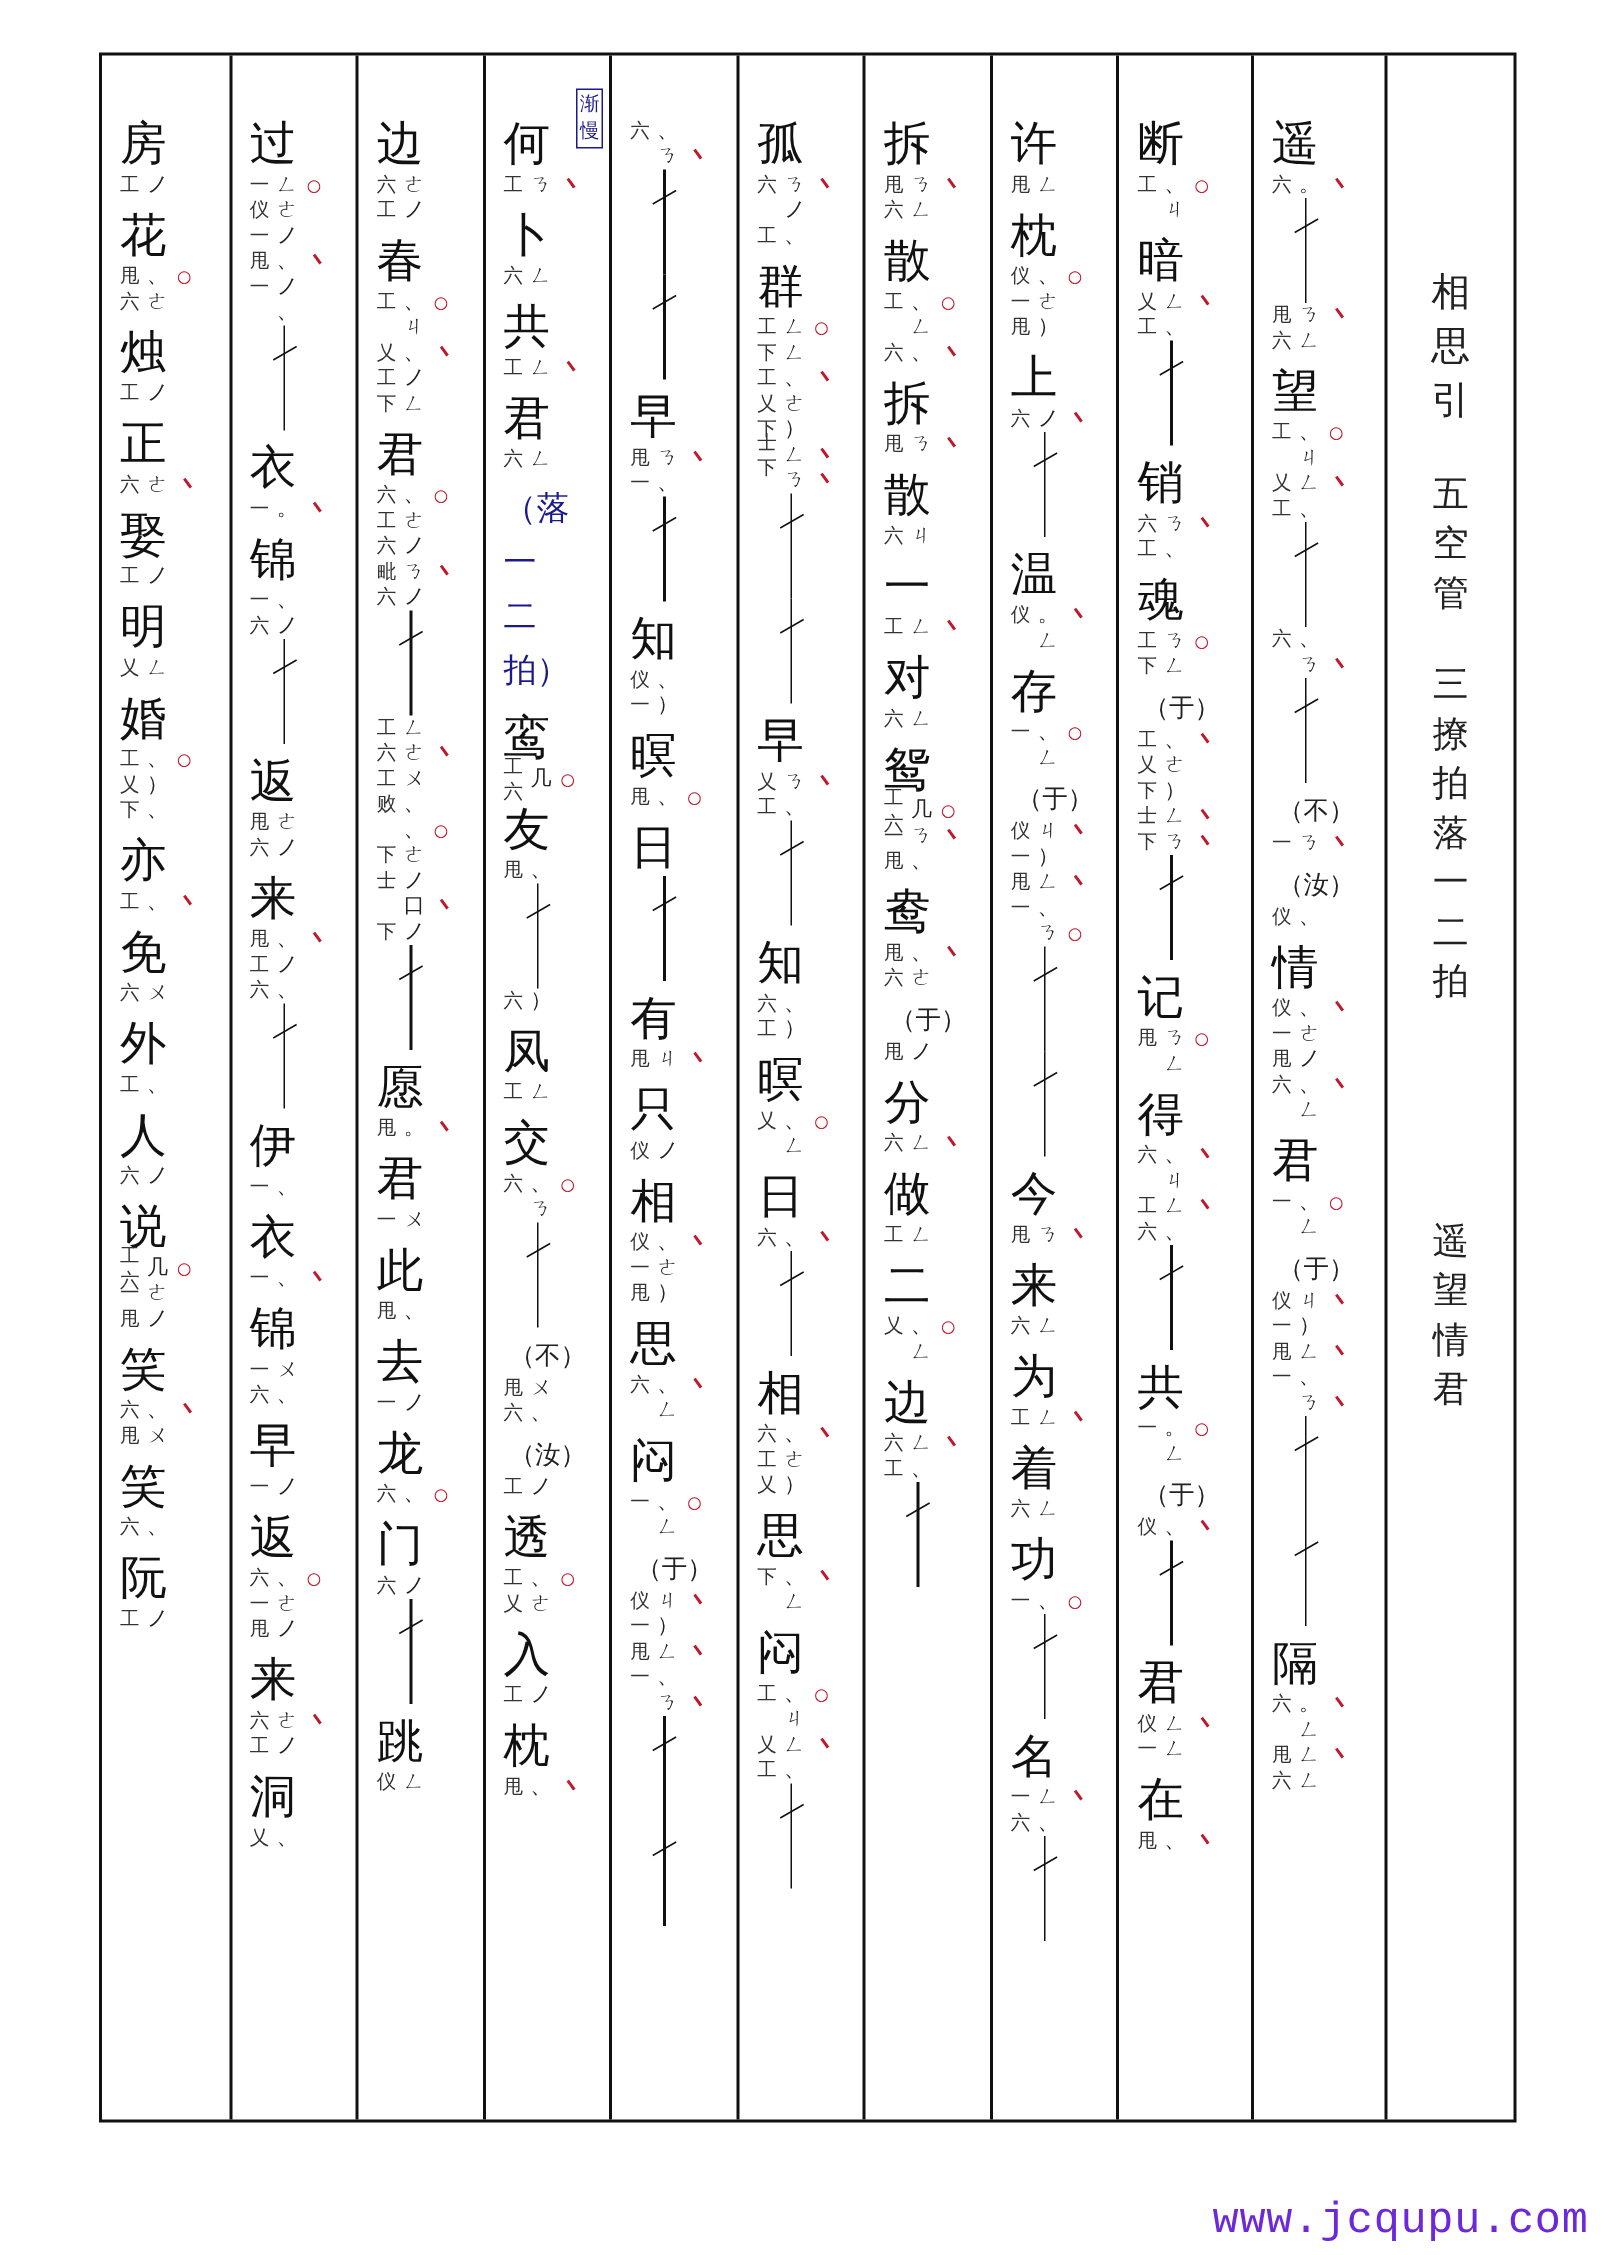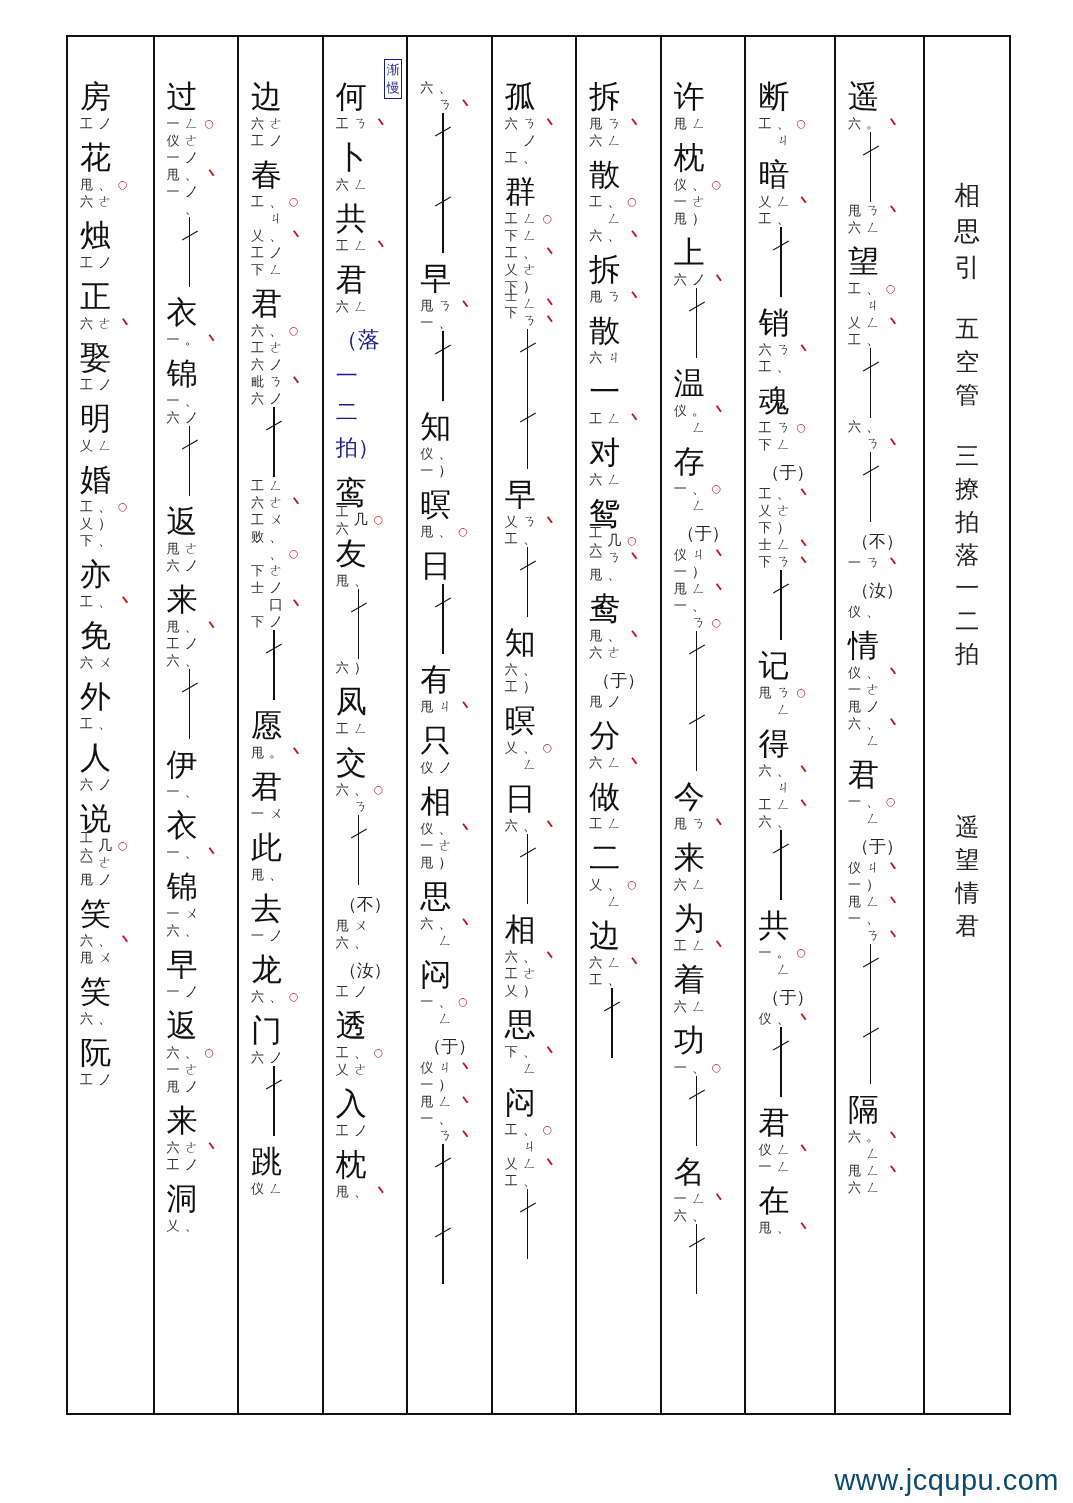--- a/index.html
+++ b/index.html
@@ -22,21 +22,21 @@
   .beat.ring{color:#c0182a;font-size:11px;}
   .stem{height:70px;position:relative;margin-left:12px;}
   .stem::before{content:"";position:absolute;left:10px;top:0;width:1.4px;height:100%;background:#111;}
   .stem::after{content:"";position:absolute;left:2px;top:18px;width:18px;height:1.2px;background:#111;transform:rotate(-30deg);}
   .blue{color:#1a1a8c;}
   .tempo-box{position:absolute;right:4px;top:22px;width:16px;border:1.5px solid #1a1a8c;color:#1a1a8c;font-size:13px;line-height:18px;text-align:center;padding:1px 0;background:#fff;}
   .title-block{position:absolute;left:0;right:0;top:140px;display:flex;flex-direction:column;align-items:center;font-family:"DejaVu Sans","Liberation Sans",sans-serif;}
   .tch{font-size:26px;line-height:36px;color:#222;}
   .tgap{height:28px;}
   .tch.sm{font-size:24px;line-height:33px;}
-  #watermark{position:absolute;right:14px;bottom:6px;font-family:Liberation Sans, sans-serif;font-size:29px;color:#0c4a6e;letter-spacing:0.5px;}
+  #watermark{position:absolute;right:14px;bottom:6px;font-family:Liberation Mono, monospace;font-size:29px;color:#6d28d9;letter-spacing:0.5px;}
 </style>
 </head>
 <body>
 
 <div id="sheet">
   <div class="col title">
     <div class="title-block" id="title-block">
         <div class="tch">相</div>
         <div class="tch">思</div>
         <div class="tch">引</div>

